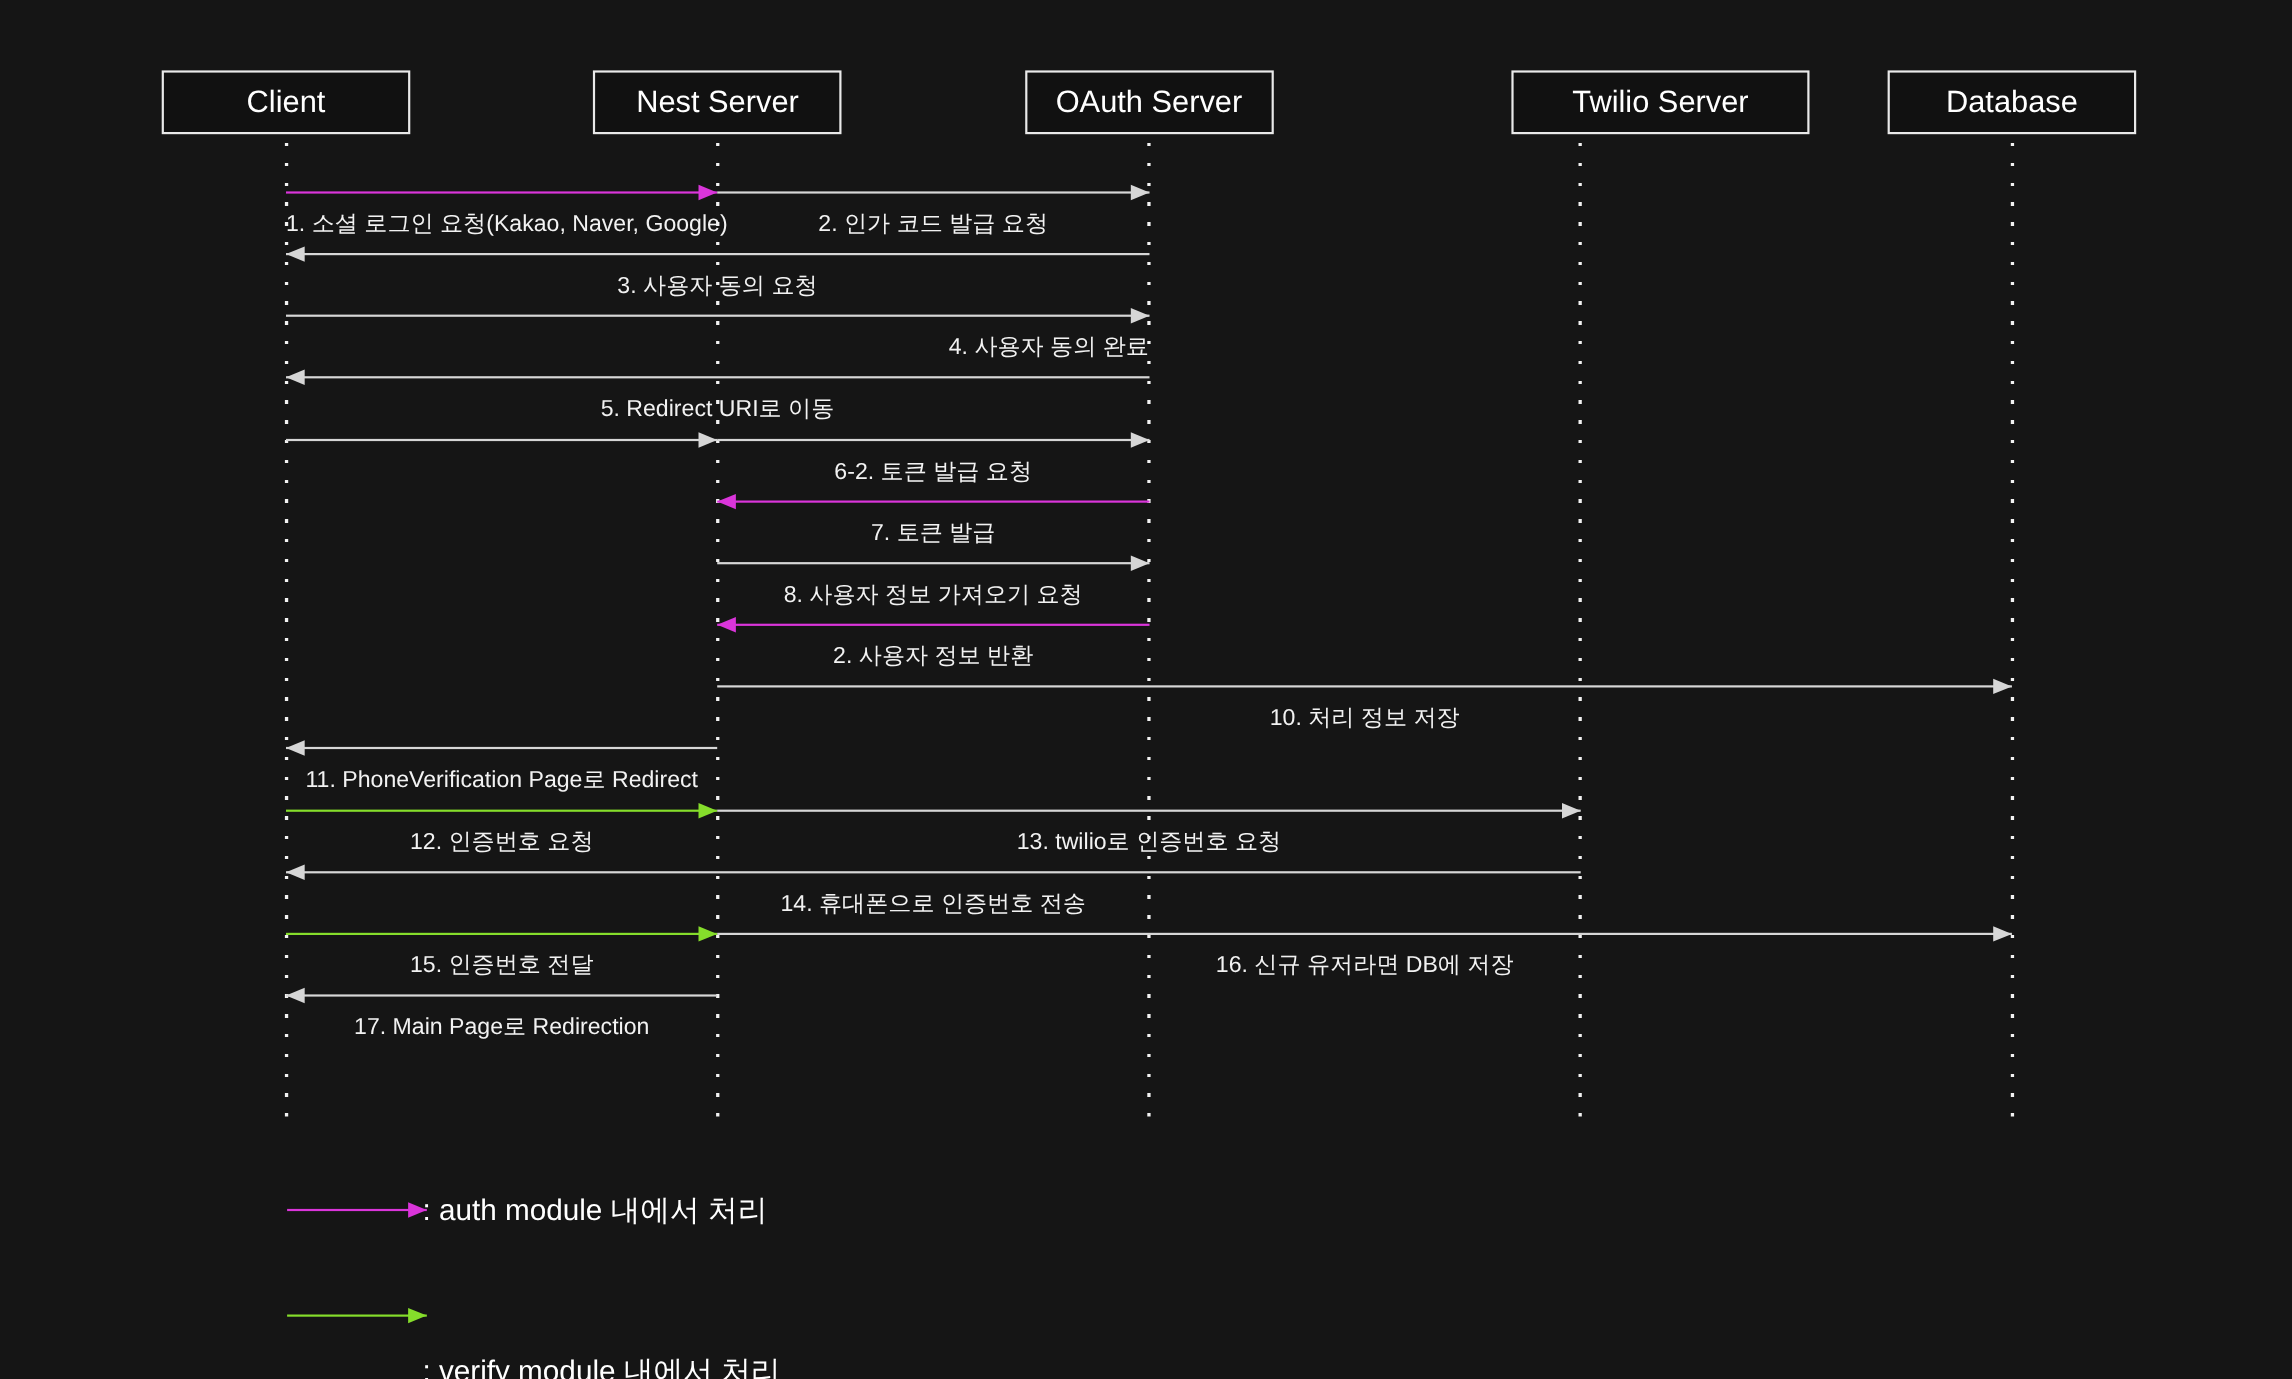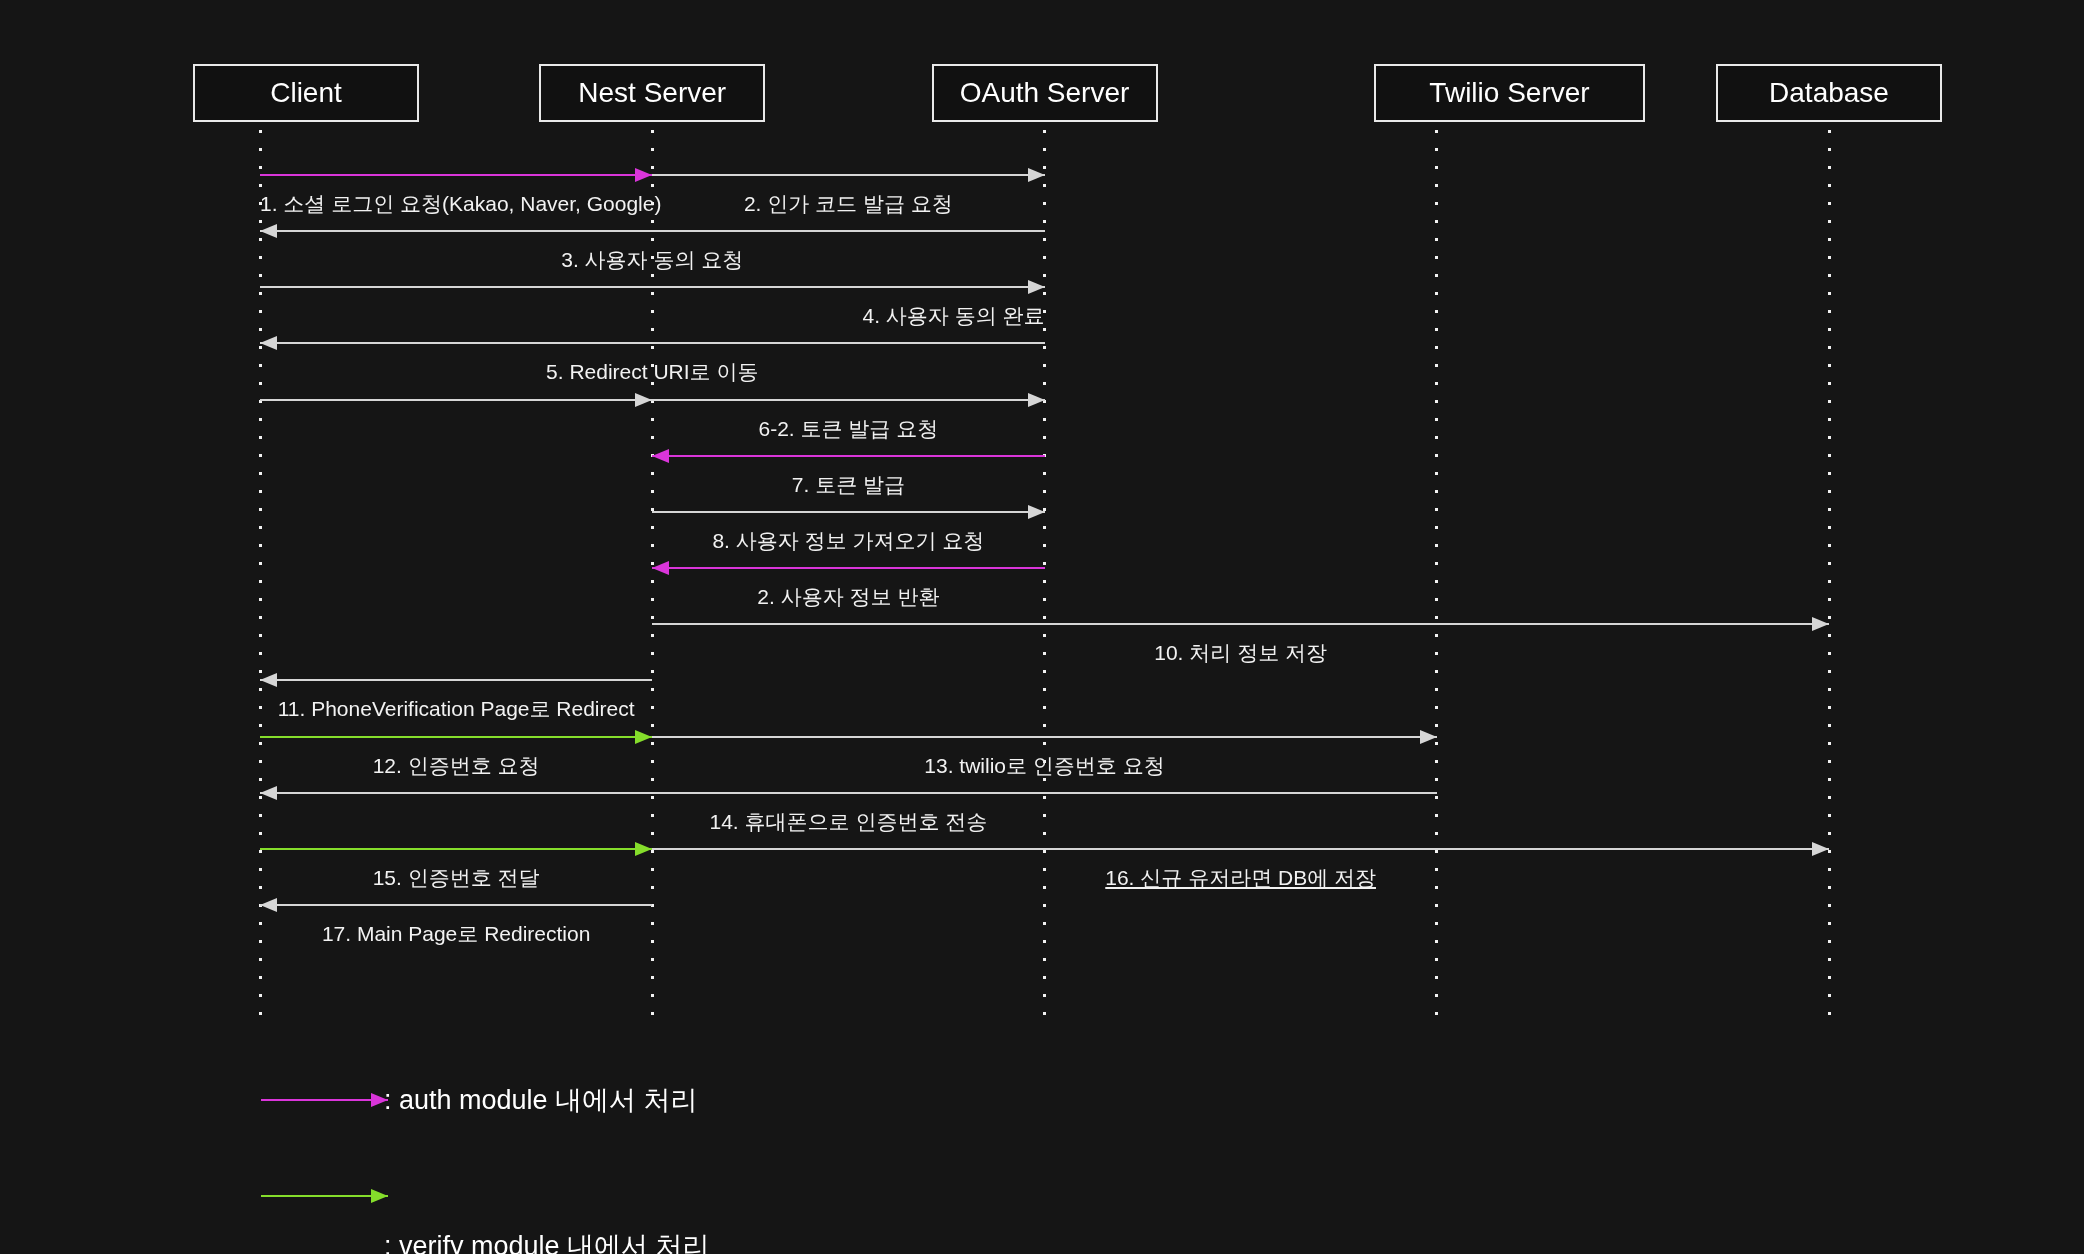--- a/index.html
+++ b/index.html
@@ -55,21 +55,21 @@
     font-size: 27px;
     line-height: 34px;
     white-space: nowrap;
   }
 </style>
 </head>
 <body>
 
 <div id="canvas">
     <div class="abs lifeline" style="left: 258.5px; top: 130px; height: 885px;"></div>
-    <div class="abs actor-box" style="left: 147px; top: 64px; width: 226px; height: 58px; margin-left: 46px;">
+    <div class="abs actor-box" style="left: 147px; top: 64px; width: 226px; height: 58px;">
       <div class="actor-label">Client</div>
     </div>
     <div class="abs lifeline" style="left: 650.75px; top: 130px; height: 885px;"></div>
     <div class="abs actor-box" style="left: 539.25px; top: 64px; width: 226px; height: 58px;">
       <div class="actor-label">Nest Server</div>
     </div>
     <div class="abs lifeline" style="left: 1043px; top: 130px; height: 885px;"></div>
     <div class="abs actor-box" style="left: 931.5px; top: 64px; width: 226px; height: 58px;">
       <div class="actor-label">OAuth Server</div>
     </div>
@@ -123,21 +123,21 @@
     <div class="abs msg-head" style="top: 729.5px; left: 1419.75px; border-left: 17px solid rgb(214, 214, 214);"></div>
     <div class="abs msg-label" style="left: 652.25px; width: 784.5px; top: 751.5px;">13. twilio로 인증번호 요청</div>
     <div class="abs msg-line" style="left: 260px; top: 791.65px; width: 1176.75px; background: rgb(214, 214, 214);"></div>
     <div class="abs msg-head" style="top: 785.65px; left: 260px; border-right: 17px solid rgb(214, 214, 214);"></div>
     <div class="abs msg-label" style="left: 260px; width: 1176.75px; top: 807.65px;">14. 휴대폰으로 인증번호 전송</div>
     <div class="abs msg-line" style="left: 260px; top: 847.8px; width: 392.25px; background: rgb(133, 221, 43);"></div>
     <div class="abs msg-head" style="top: 841.8px; left: 635.25px; border-left: 17px solid rgb(133, 221, 43);"></div>
     <div class="abs msg-label" style="left: 260px; width: 392.25px; top: 863.8px;">15. 인증번호 전달</div>
     <div class="abs msg-line" style="left: 652.25px; top: 847.8px; width: 1176.75px; background: rgb(214, 214, 214);"></div>
     <div class="abs msg-head" style="top: 841.8px; left: 1812px; border-left: 17px solid rgb(214, 214, 214);"></div>
-    <div class="abs msg-label" style="left: 652.25px; width: 1176.75px; top: 863.8px; text-decoration: underline;">16. 신규 유저라면 DB에 저장</div>
+    <div class="abs msg-label" style="left: 652.25px; width: 1176.75px; top: 863.8px;">16. 신규 유저라면 DB에 저장</div>
     <div class="abs msg-line" style="left: 260px; top: 903.95px; width: 392.25px; background: rgb(214, 214, 214);"></div>
     <div class="abs msg-head" style="top: 897.95px; left: 260px; border-right: 17px solid rgb(214, 214, 214);"></div>
     <div class="abs msg-label" style="left: 260px; width: 392.25px; top: 919.95px;">17. Main Page로 Redirection</div>
     <div class="abs msg-line" style="left: 261px; top: 1099px; width: 127px; background: rgb(218, 53, 218);"></div>
     <div class="abs msg-head" style="top: 1093px; left: 371px; border-left: 17px solid rgb(218, 53, 218);"></div>
     <div class="abs legend-label" style="left: 384px; top: 1083px;">: auth module 내에서 처리</div>
     <div class="abs msg-line" style="left: 261px; top: 1195px; width: 127px; background: rgb(133, 221, 43);"></div>
     <div class="abs msg-head" style="top: 1189px; left: 371px; border-left: 17px solid rgb(133, 221, 43);"></div>
     <div class="abs legend-label" style="left: 384px; top: 1229px;">: verify module 내에서 처리</div>
   </div>

